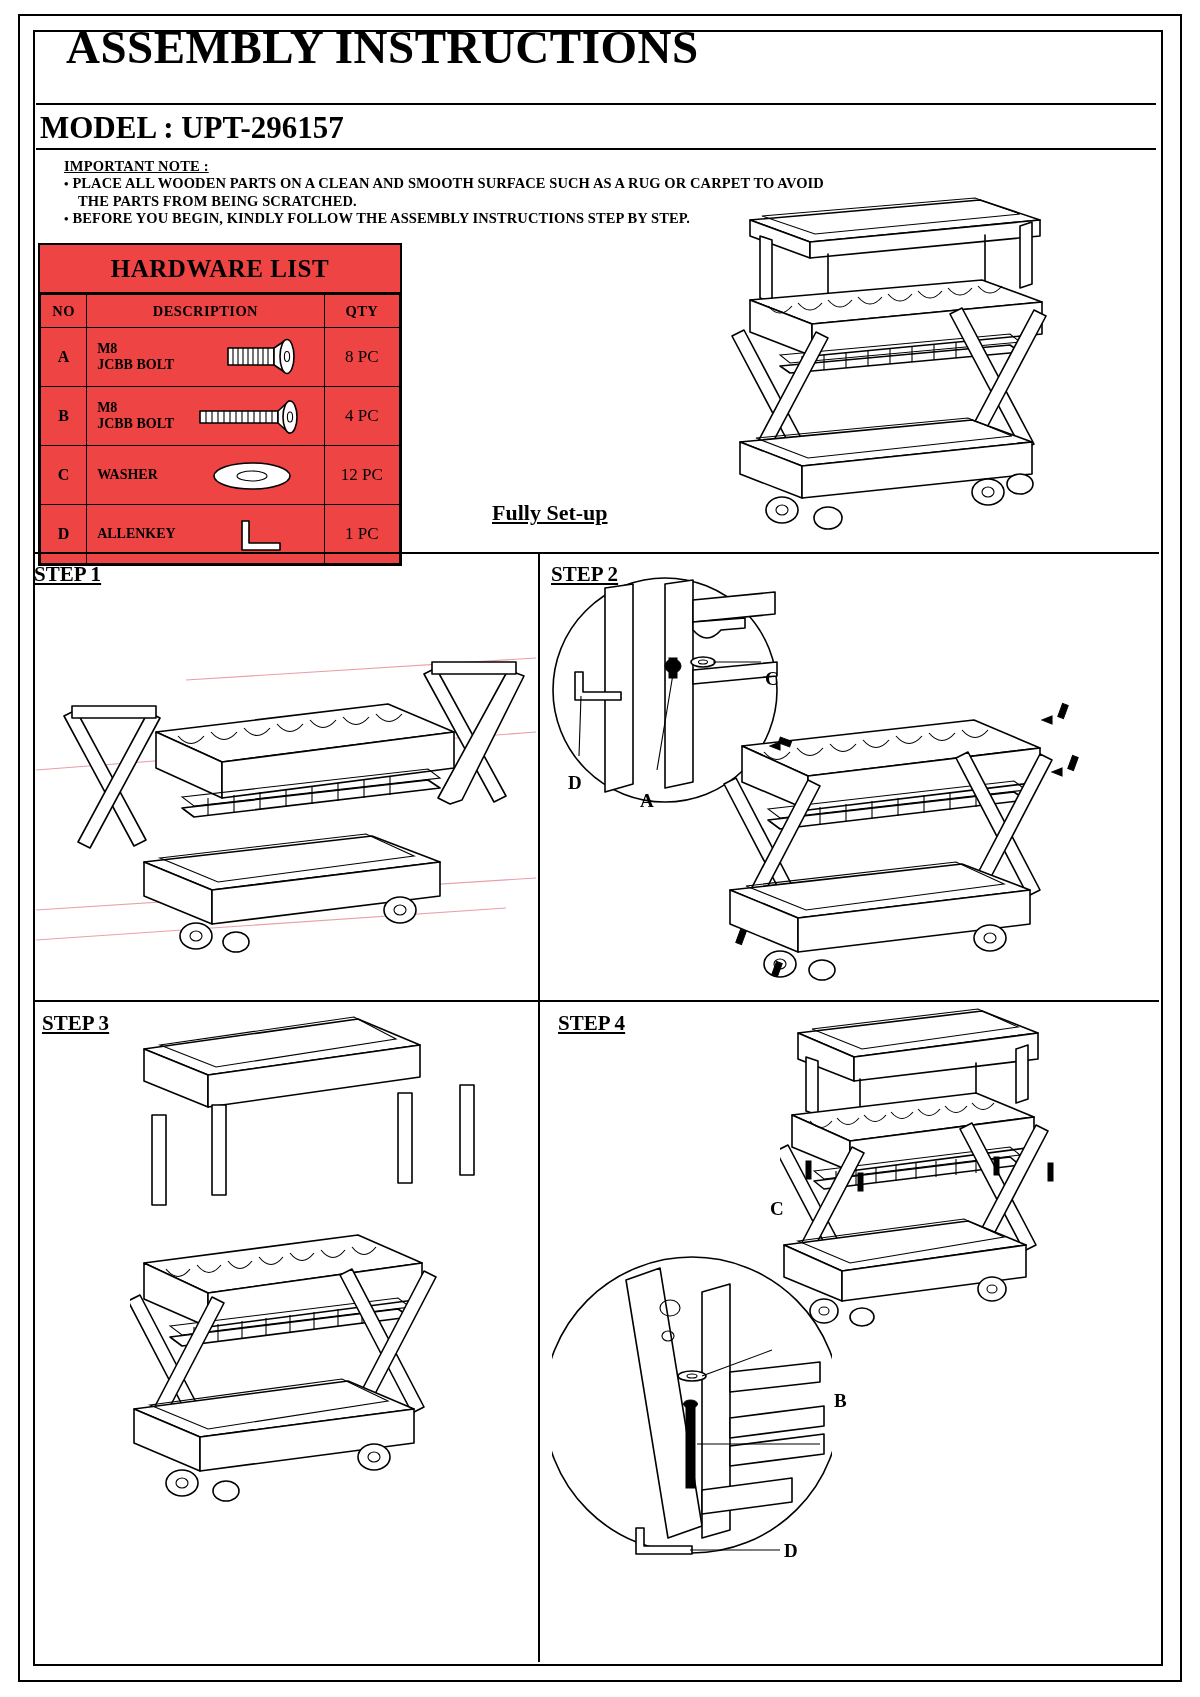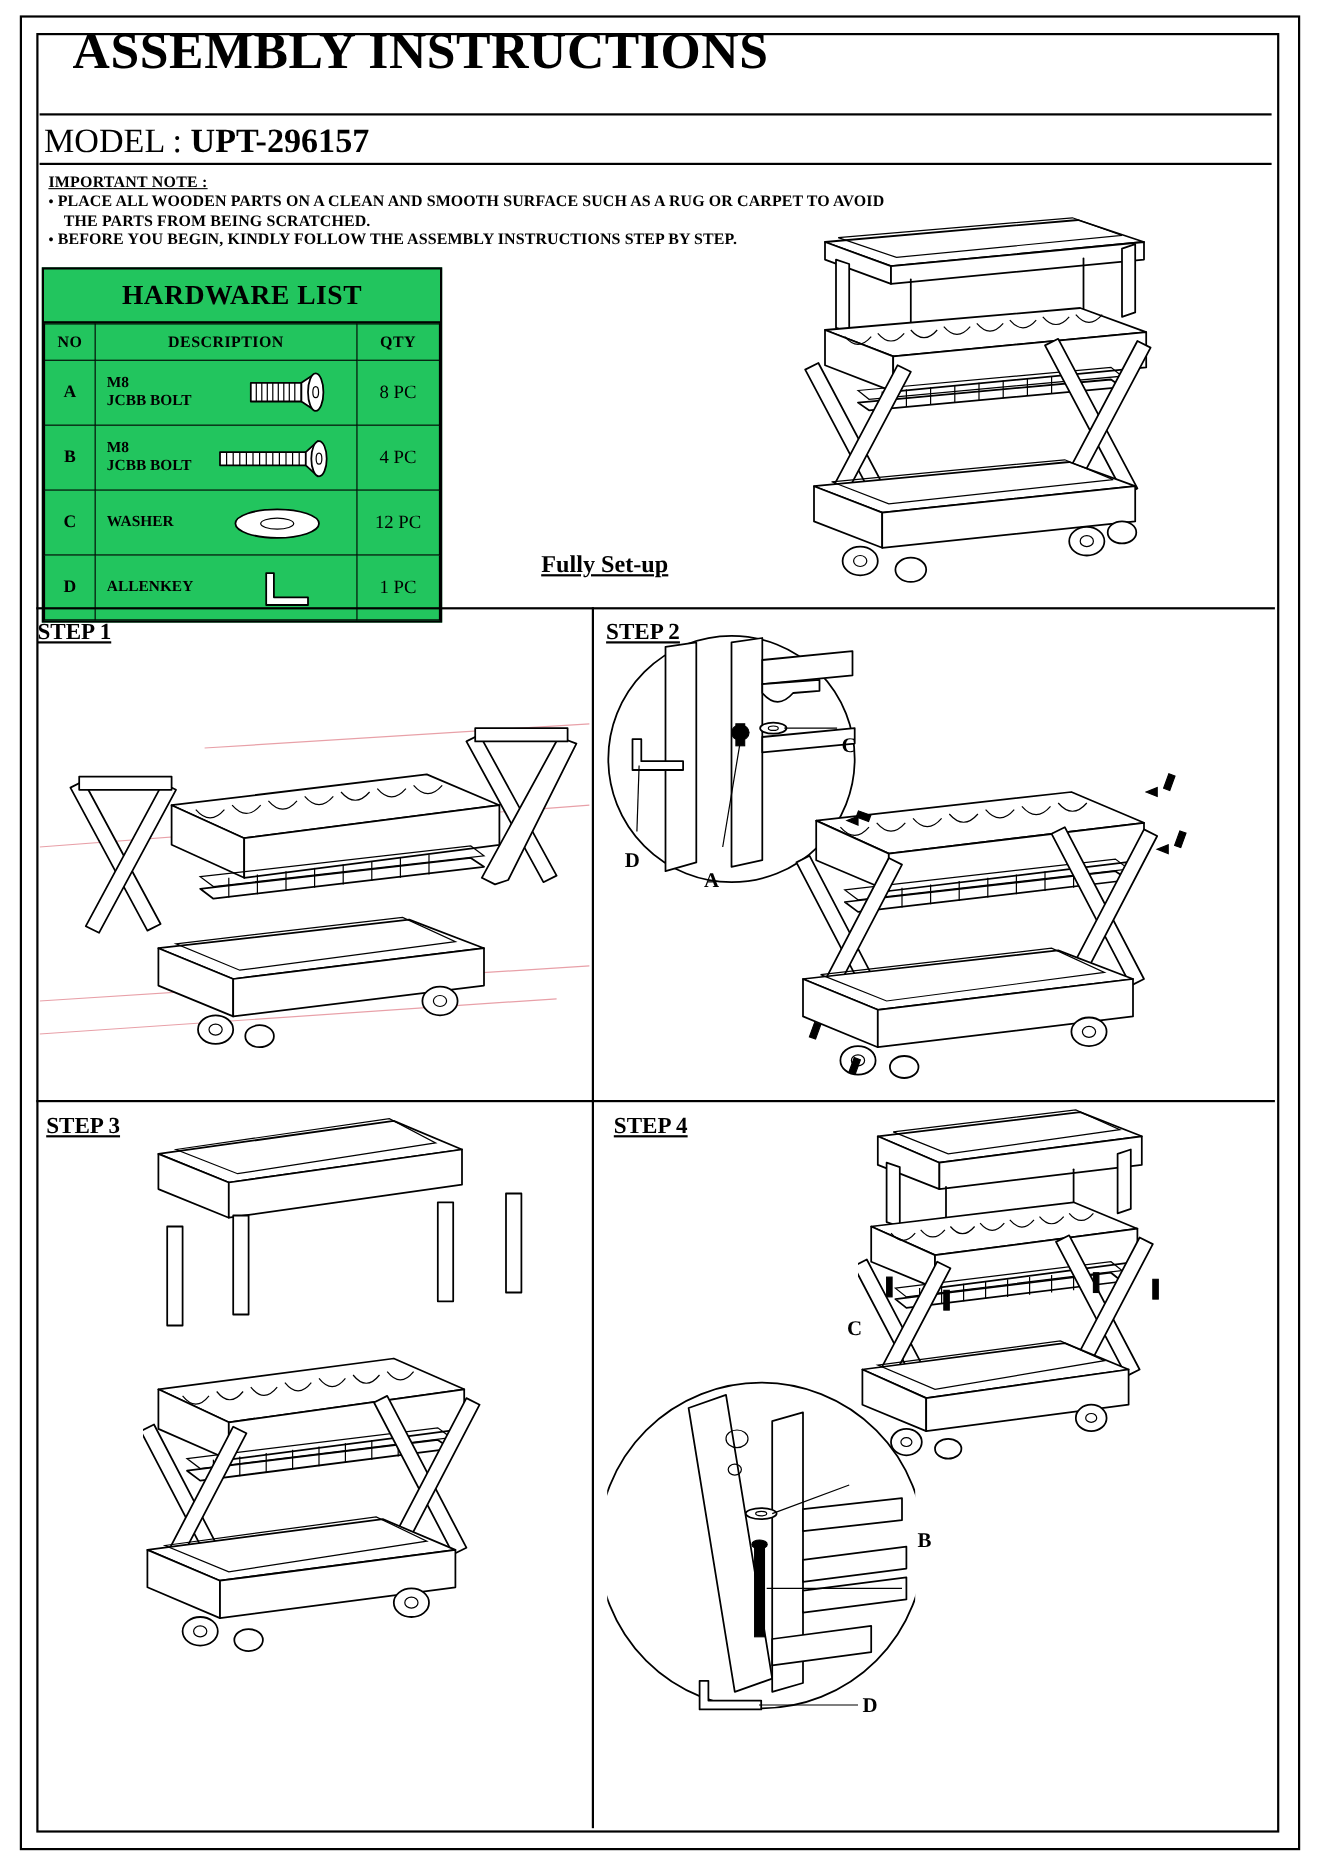--- a/index.html
+++ b/index.html
@@ -53,26 +53,26 @@
     height: 2px;
   }
   .rule-1 { left: 36px; top: 103px; width: 1120px; }
   .rule-2 { left: 36px; top: 148px; width: 1120px; }
   .model {
     position: absolute;
     left: 40px; top: 110px;
     font-size: 31px;
     font-family: "Liberation Serif", serif;
   }
-  .model .model-label { font-weight: normal; text-align: center; }
+  .model .model-label { font-weight: bold; text-align: center; }
   .model .model-value { font-weight: bold; }
 
   .note-block {
     position: absolute;
-    left: 44px; top: 158px;
+    left: 64px; top: 158px;
     width: 830px;
     font-family: "Liberation Serif", serif;
   }
   .note-title {
     font-size: 14.5px;
     font-weight: bold;
     text-decoration: underline;
     letter-spacing: 0.2px;
   }
   .note-line {
@@ -84,21 +84,21 @@
   }
   .note-line .bullet { font-size: 13px; }
   .note-indent { padding-left: 14px; }
 
   
   .hw {
     position: absolute;
     left: 38px; top: 243px;
     width: 360px;
     border: 2px solid #000;
-    background: #22c55e;
+    background: #ef4444;
   }
   .hw-title {
     height: 47px;
     line-height: 47px;
     text-align: center;
     font-size: 25px;
     font-weight: bold;
     border-bottom: 2px solid #000;
     letter-spacing: 0.5px;
   }

